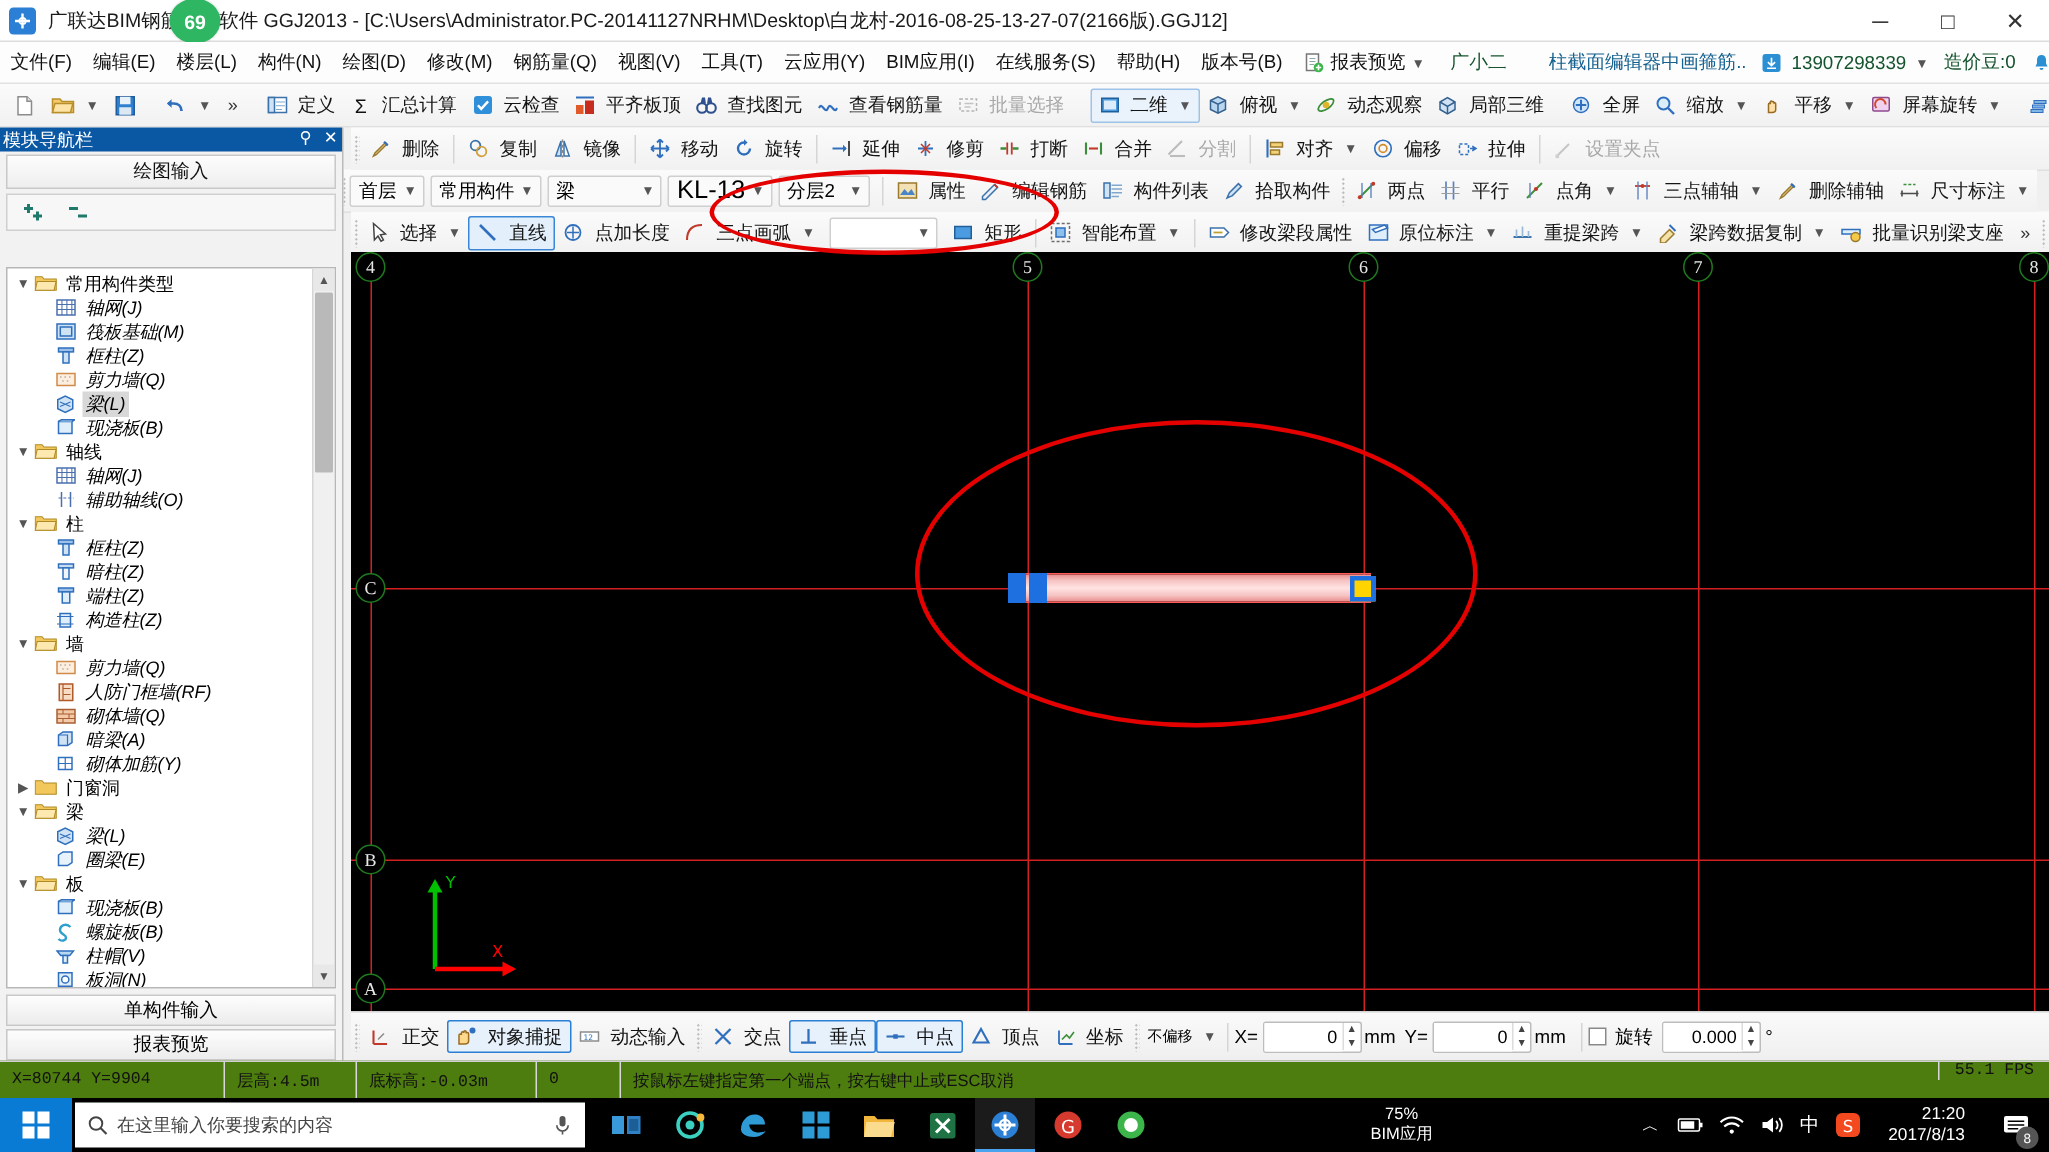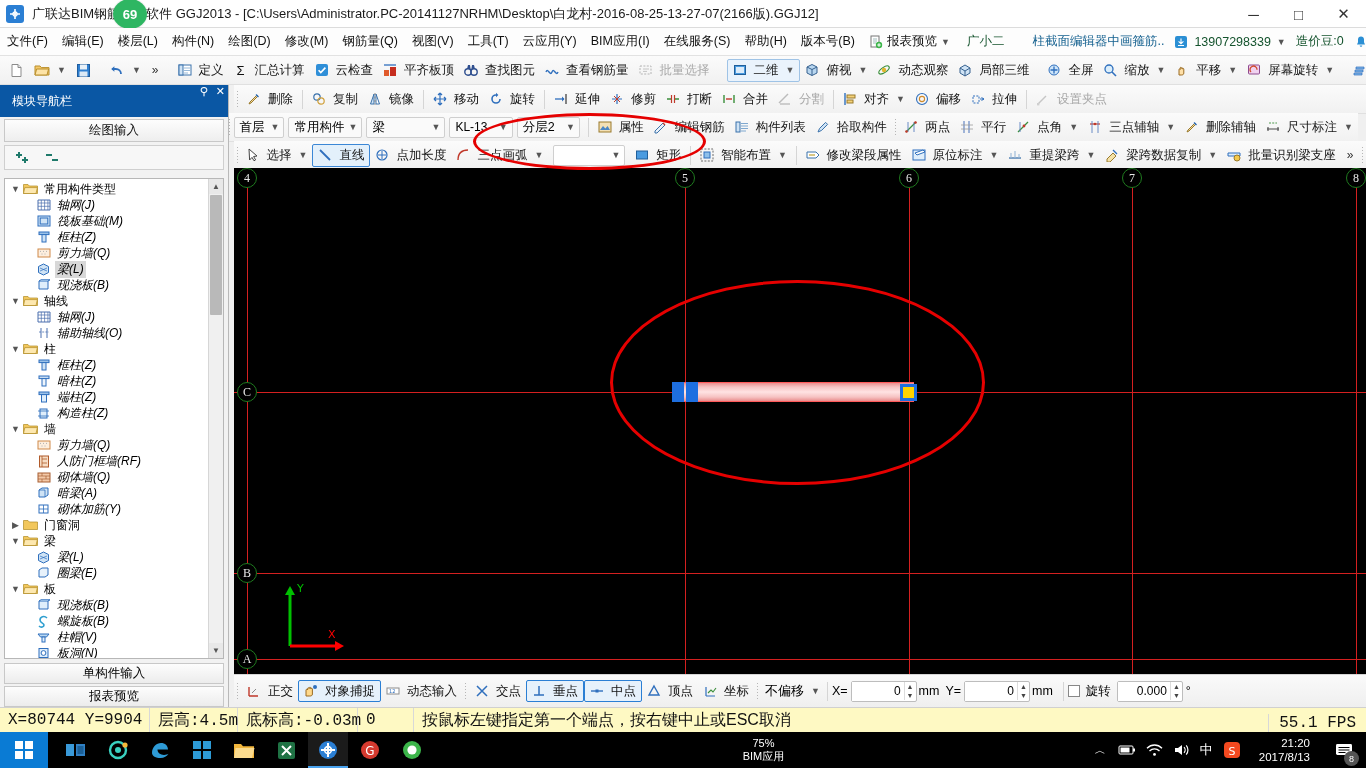--- a/index.html
+++ b/index.html
@@ -76,23 +76,23 @@
           background-image: radial-gradient(#b6b6b6 35%, transparent 36%);
           background-size: 3px 3px; }
   .ovf { color: #333; font-size: 12px; padding: 0 6px; }
 
   
   .leftpanel {
     position: absolute; left: 0; top: 85px; width: 229px; height: 624px;
     background: #f2f2f2; border-right: 1px solid #b9b9b9;
   }
   .lp-caption {
-    height: 32px; background: #0a57a4; color: #fff;
+    height: 16px; background: #0a57a4; color: #fff;
     font-size: 12px; display: flex; align-items: center;
-    padding: 0 12px; position: relative;
+    padding: 0 2px; position: relative;
   }
   .lp-caption .cap-btns { position: absolute; right: 3px; top: 0; display: flex; gap: 8px; color:#fff; font-size: 11px; }
   .lp-tab {
     height: 23px; margin: 2px 4px 0 4px;
     background: linear-gradient(#fdfdfd,#eeeeee);
     border: 1px solid #c8c8c8;
     display: flex; align-items: center; justify-content: center;
     font-size: 12.5px; color: #111;
   }
   .lp-tools {
@@ -165,22 +165,22 @@
   .numbox input {
     border: 0; outline: 0; height: 19px; width: 52px; text-align: right;
     font-size: 12px; padding-right: 3px; font-family: "Liberation Sans", sans-serif;
   }
   .spin { display: flex; flex-direction: column; width: 12px; border-left: 1px solid #dcdcdc; }
   .spin span { height: 9px; font-size: 7px; line-height: 9px; text-align: center; color: #444; }
   .chk { width: 12px; height: 12px; border: 1px solid #888; background: #fff; display:inline-block; }
 
   .statusbar {
     position: absolute; left: 0; top: 707px; width: 1366px; height: 25px;
-    background: #fef9c3; border-top: 1px solid #d0d0d0;
-    display: flex; align-items: flex-end; font-size: 16px; color: #111;
+    background: #4d7c0f; border-top: 1px solid #d0d0d0;
+    display: flex; align-items: flex-start; font-size: 11px; color: #111;
     font-family: "Liberation Mono", monospace;
   }
   .sbcell { padding: 0 8px; height: 24px; display: flex; align-items: center;
             border-right: 1px solid #d8d8d8; white-space: nowrap; }
   .sbcell.msg { border-right: 0; font-family: "Liberation Sans", sans-serif; }
   .fps { margin-left: auto; padding: 0 10px; border-left: 1px solid #d8d8d8;
          font-family: "Liberation Mono", monospace; }
 
   
   .taskbar {
@@ -612,21 +612,21 @@
     </div>
     <div class="numbox" style="width:78px;justify-content:space-between;margin-right:4px;border:1px solid #cfcfcf;background:#fafafa;">
       <span style="padding-left:5px;font-size:12.5px;overflow:hidden;white-space:nowrap;">常用构件</span>
       <span class="chev" style="margin-right:4px;">▼</span>
     </div>
     <div class="numbox" style="width:90px;justify-content:space-between;margin-right:4px;border:1px solid #cfcfcf;background:#fafafa;">
       <span style="padding-left:5px;font-size:12.5px;">梁</span>
       <span class="chev" style="margin-right:4px;">▼</span>
     </div>
     <div class="numbox" style="width:72px;justify-content:space-between;margin-right:4px;border:1px solid #cfcfcf;background:#fafafa;">
-      <span style="padding-left:5px;font-size:12px;">KL-13</span>
+      <span style="padding-left:5px;font-size:17px;">KL-13</span>
       <span class="chev" style="margin-right:4px;">▼</span>
     </div>
     <div class="numbox" style="width:72px;justify-content:space-between;margin-right:4px;border:1px solid #cfcfcf;background:#fafafa;">
       <span style="padding-left:5px;font-size:12.5px;">分层2</span>
       <span class="chev" style="margin-right:4px;">▼</span>
     </div>
 
     <div class="tbsep"></div>
     <div class="tool">
       <span class="mini-icon">
@@ -1263,21 +1263,21 @@
           <svg width="14" height="14" viewBox="0 0 14 14">
             <path d="M3 12V3M3 12h9" stroke="#2f6fbd" stroke-width="1.2"></path>
             <path d="M5 9l3-3 2 2 3-4" stroke="#3b8f3b" fill="none" stroke-width="1.1"></path>
           </svg>
         </span>
       <span>坐标</span>
     </div>
     <div class="dots"></div>
 
     <div style="display:flex;align-items:center;gap:3px;padding:0 3px;">
-      <span style="font-size:13px;">不偏移</span>
+      <span style="font-size:10px;">不偏移</span>
       <span class="chev">▼</span>
     </div>
     <div class="tbsep"></div>
     <span style="font-size:12.5px;padding-right:3px;">X=</span>
     <div class="numbox">
       <input type="text" value="0" style="">
       <span class="spin">
           <span>▲</span>
           <span>▼</span>
         </span>
@@ -1316,20 +1316,35 @@
 
   <div class="taskbar">
     <div class="startbtn">
       <svg width="20" height="20" viewBox="0 0 20 20">
           <rect x="1" y="1" width="8" height="8" fill="#fff"></rect>
           <rect x="11" y="1" width="8" height="8" fill="#fff"></rect>
           <rect x="1" y="11" width="8" height="8" fill="#fff"></rect>
           <rect x="11" y="11" width="8" height="8" fill="#fff"></rect>
         </svg>
     </div>
+    <div class="searchbox">
+      <span>
+        <svg width="14" height="14" viewBox="0 0 14 14">
+            <circle cx="6" cy="6" r="4.2" fill="none" stroke="#444" stroke-width="1.3"></circle>
+            <path d="M9.2 9.2L13 13" stroke="#444" stroke-width="1.4"></path>
+          </svg>
+      </span>
+      <span>在这里输入你要搜索的内容</span>
+      <span style="margin-left:auto;">
+        <svg width="14" height="15" viewBox="0 0 14 15">
+            <rect x="5" y="1" width="4" height="7" rx="2" fill="#555"></rect>
+            <path d="M3.2 7.2a3.8 3.8 0 0 0 7.6 0M7 11v2.4" stroke="#555" stroke-width="1.1" fill="none"></path>
+          </svg>
+      </span>
+    </div>
     <div class="tb-apps">
       <div class="tapp">
         <svg width="22" height="18" viewBox="0 0 22 18">
             <rect x="1" y="3" width="8" height="12" fill="#3a9ad9"></rect>
             <rect x="11" y="3" width="9" height="12" fill="#2f80c4"></rect>
             <rect x="12.5" y="5" width="6" height="8" fill="#1b5f96"></rect>
           </svg>
       </div>
       <div class="tapp">
         <svg width="22" height="22" viewBox="0 0 22 22">

